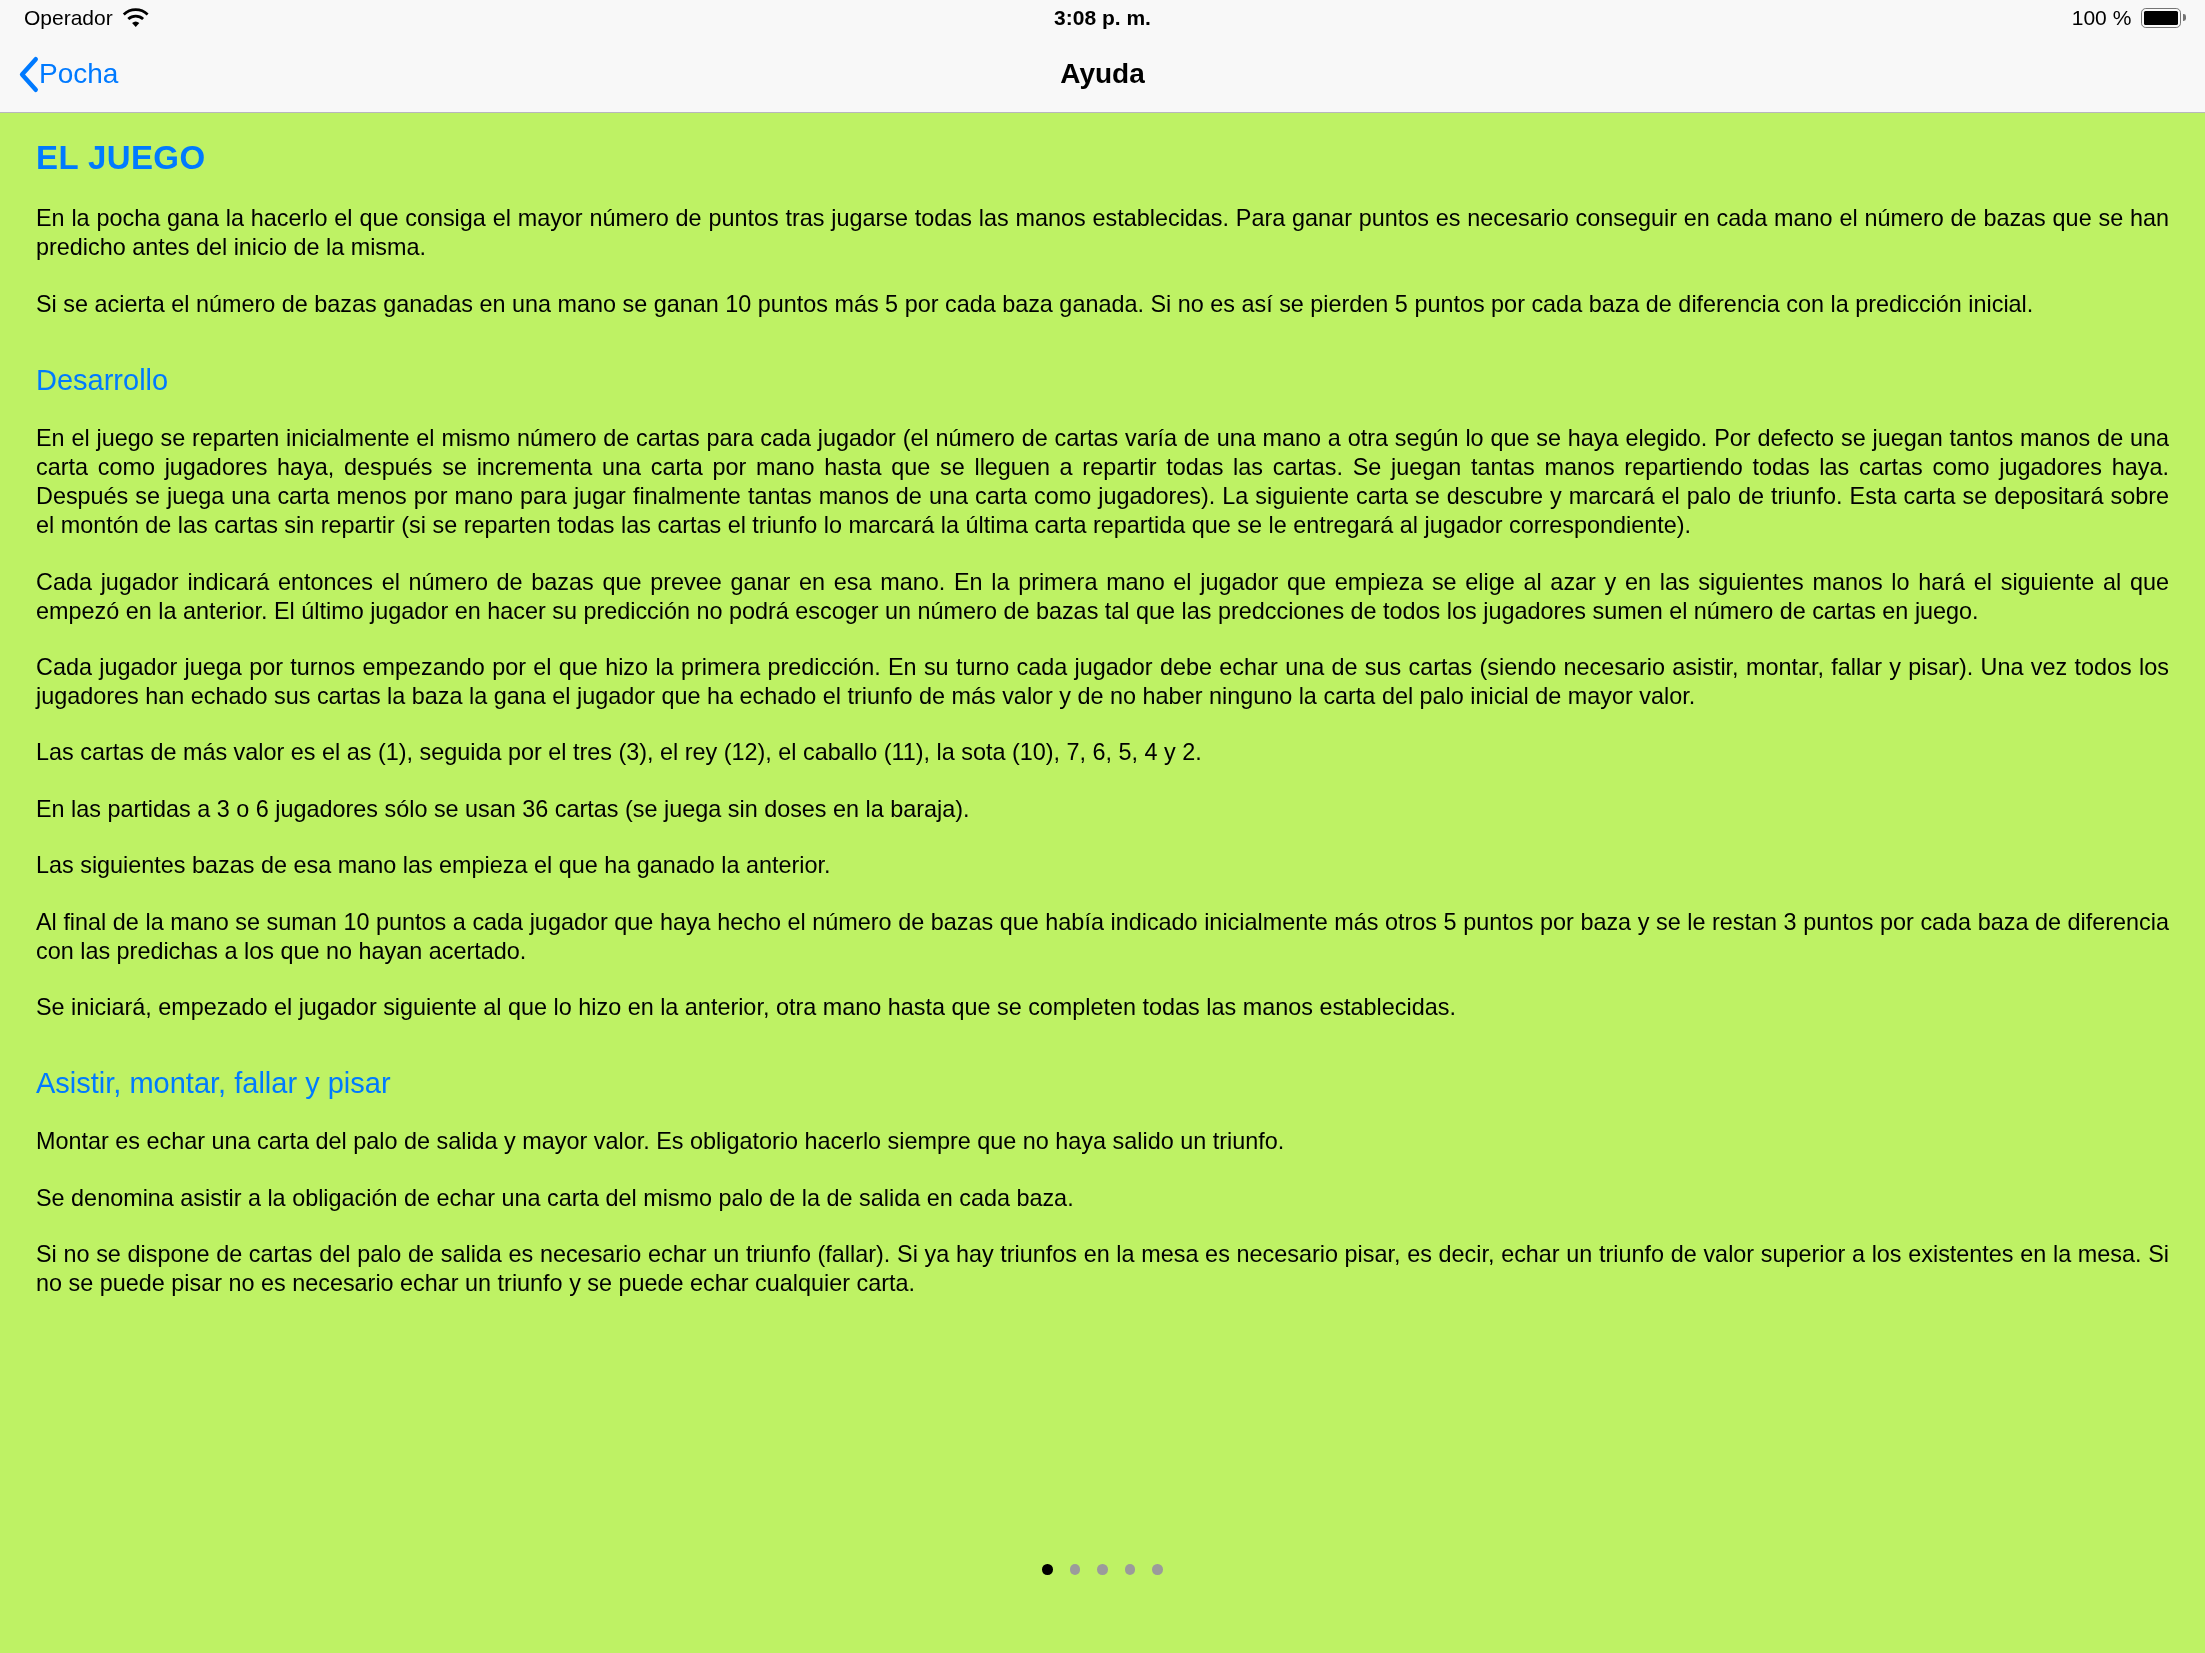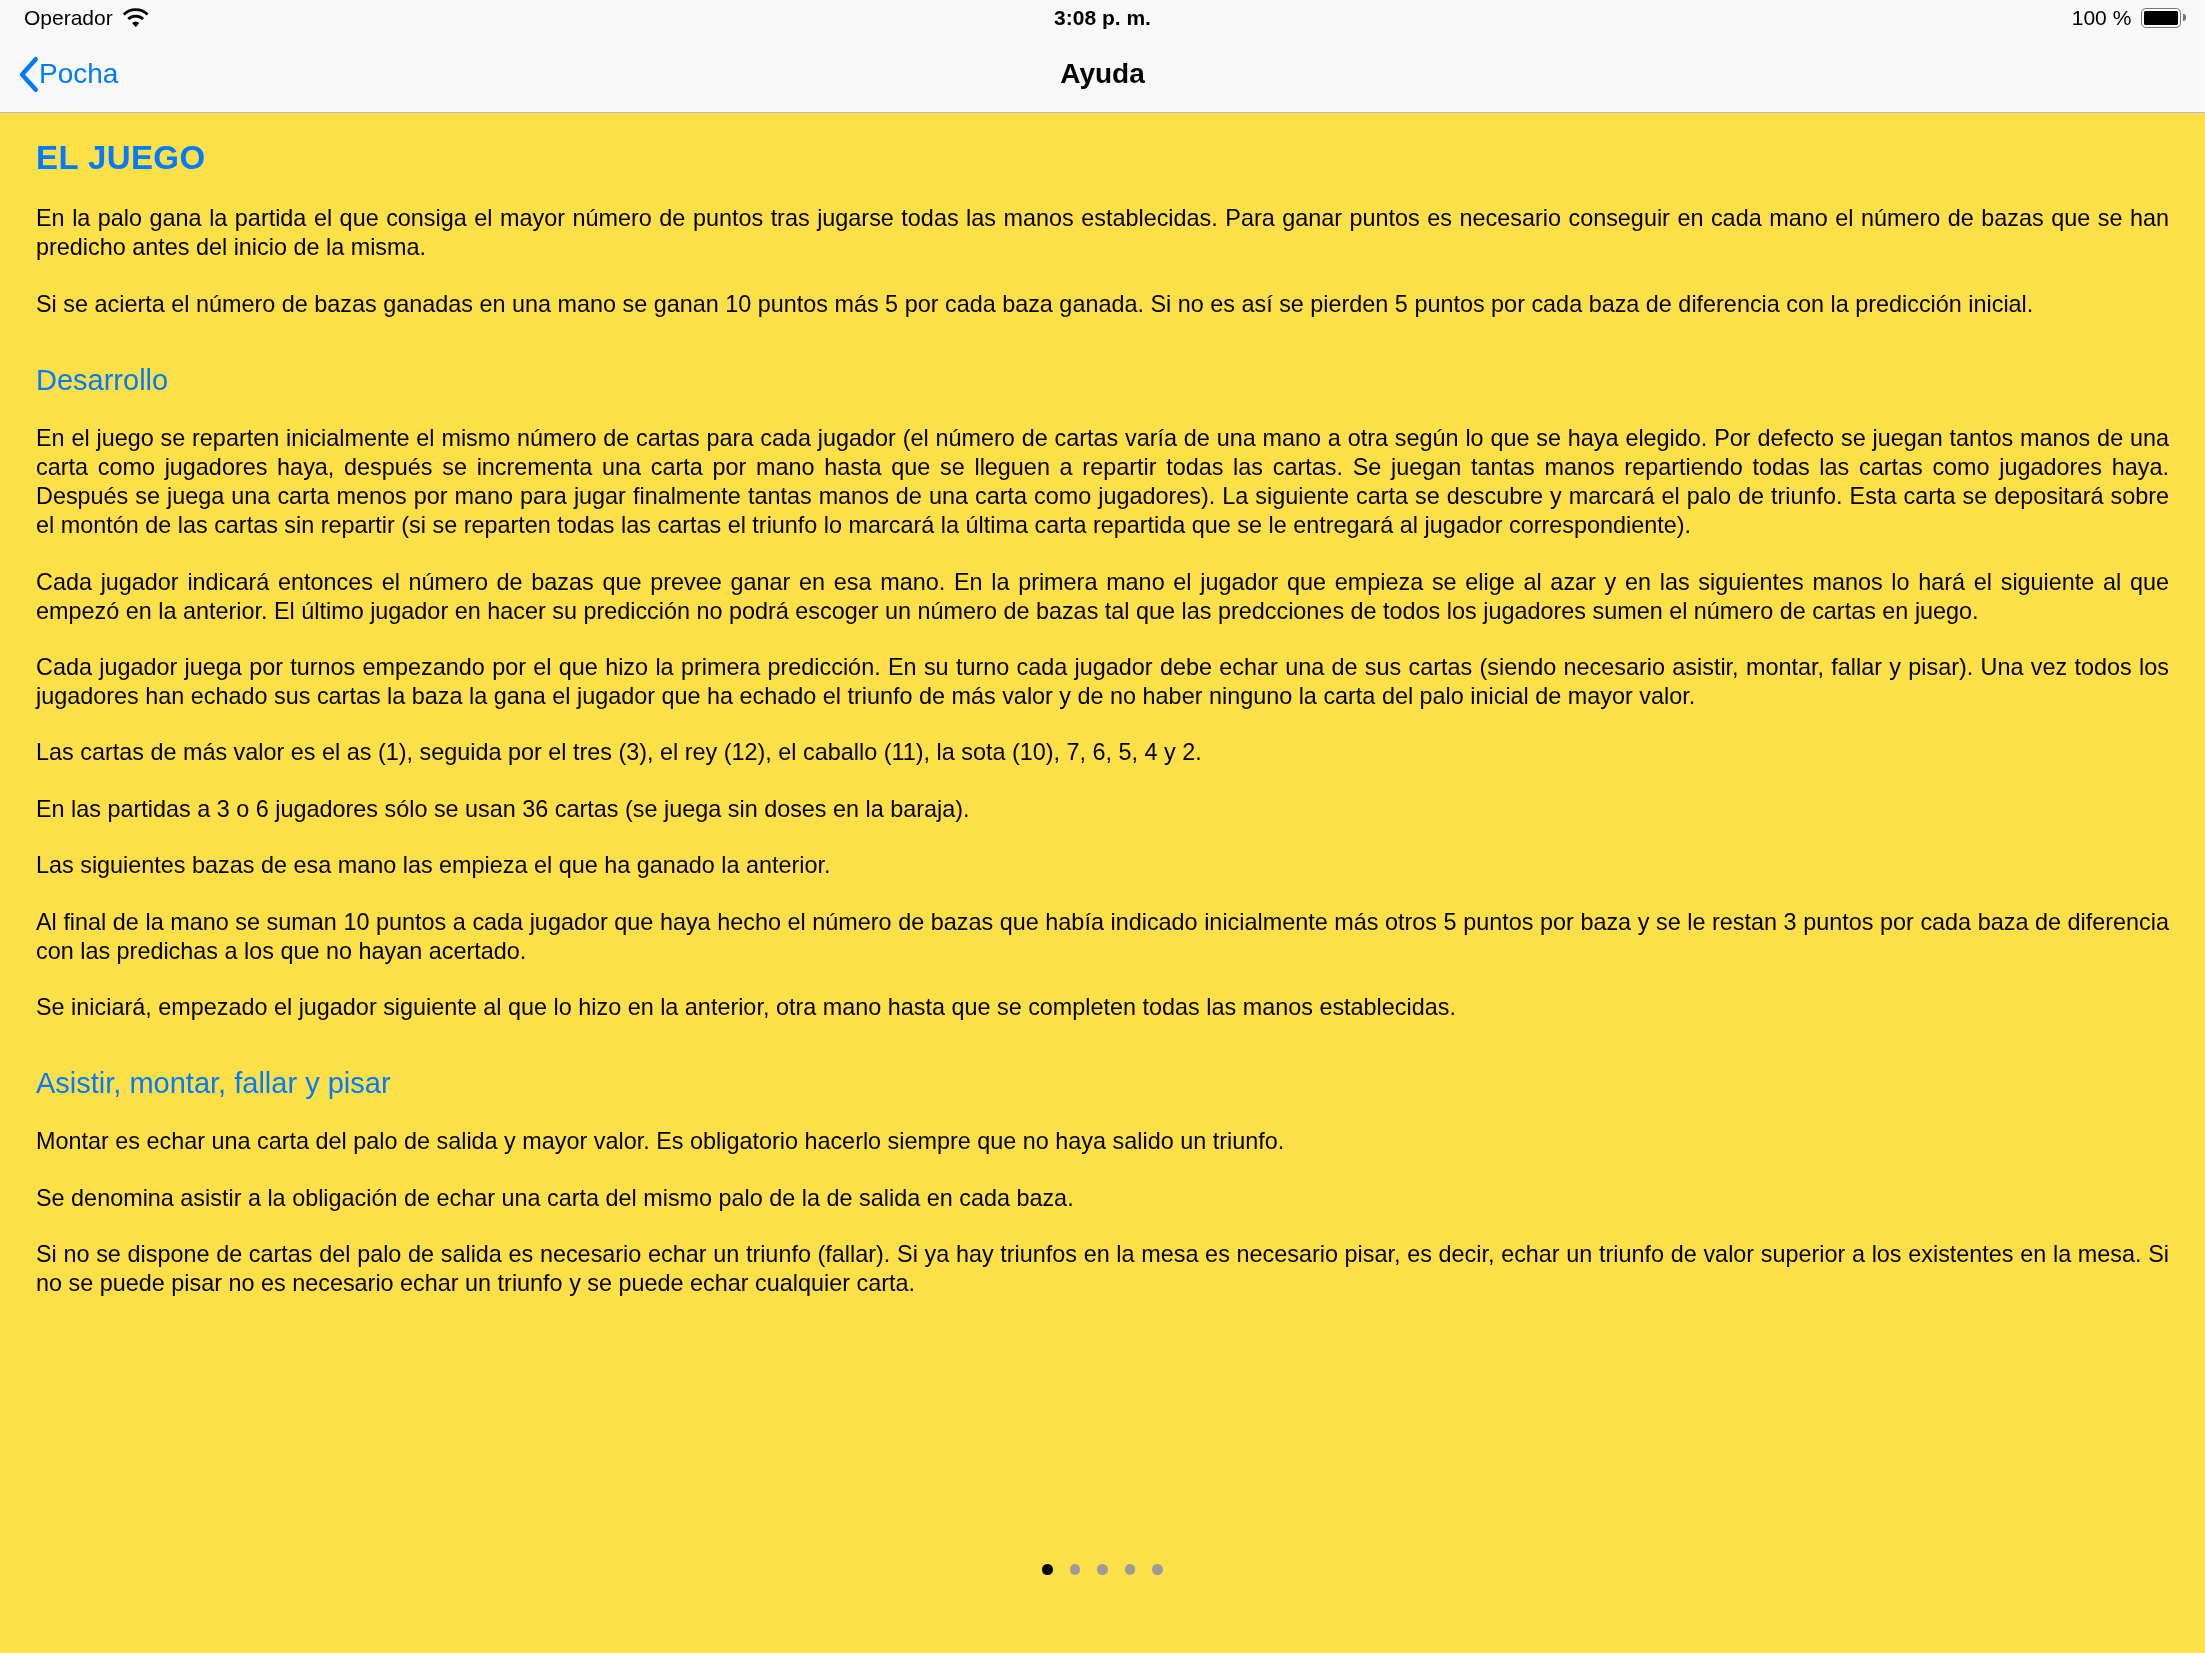--- a/index.html
+++ b/index.html
@@ -9,21 +9,21 @@
     height: 1653px;
     background: #ffffff;
     font-family: "Liberation Sans", "DejaVu Sans", sans-serif;
     overflow: hidden;
     -webkit-font-smoothing: antialiased;
   }
   .screen {
     position: relative;
     width: 2205px;
     height: 1653px;
-    background: #fde047;
+    background: #bef264;
   }
   
   .status-bar {
     position: absolute;
     top: 0; left: 0; right: 0;
     height: 36px;
     background: #f8f8f8;
     display: flex;
     align-items: center;
     justify-content: space-between;
@@ -182,21 +182,21 @@
         </svg>
       </span>
       <span>Pocha</span>
     </div>
     <div class="nav-title">Ayuda</div>
   </div>
 
   <div class="content">
     <h1 class="doc-title">EL JUEGO</h1>
 
-    <p>En la palo gana la partida el que consiga el mayor número de puntos tras jugarse todas las manos establecidas. Para ganar puntos es necesario conseguir en cada mano el número de bazas que se han predicho antes del inicio de la misma.</p>
+    <p>En la pocha gana la hacerlo el que consiga el mayor número de puntos tras jugarse todas las manos establecidas. Para ganar puntos es necesario conseguir en cada mano el número de bazas que se han predicho antes del inicio de la misma.</p>
     <p>Si se acierta el número de bazas ganadas en una mano se ganan 10 puntos más 5 por cada baza ganada. Si no es así se pierden 5 puntos por cada baza de diferencia con la predicción inicial.</p>
 
     <h2 class="section-heading">Desarrollo</h2>
     <p>En el juego se reparten inicialmente el mismo número de cartas para cada jugador (el número de cartas varía de una mano a otra según lo que se haya elegido. Por defecto se juegan tantos manos de una carta como jugadores haya, después se incrementa una carta por mano hasta que se lleguen a repartir todas las cartas. Se juegan tantas manos repartiendo todas las cartas como jugadores haya. Después se juega una carta menos por mano para jugar finalmente tantas manos de una carta como jugadores). La siguiente carta se descubre y marcará el palo de triunfo. Esta carta se depositará sobre el montón de las cartas sin repartir (si se reparten todas las cartas el triunfo lo marcará la última carta repartida que se le entregará al jugador correspondiente).</p>
     <p>Cada jugador indicará entonces el número de bazas que prevee ganar en esa mano. En la primera mano el jugador que empieza se elige al azar y en las siguientes manos lo hará el siguiente al que empezó en la anterior. El último jugador en hacer su predicción no podrá escoger un número de bazas tal que las predcciones de todos los jugadores sumen el número de cartas en juego.</p>
     <p>Cada jugador juega por turnos empezando por el que hizo la primera predicción. En su turno cada jugador debe echar una de sus cartas (siendo necesario asistir, montar, fallar y pisar). Una vez todos los jugadores han echado sus cartas la baza la gana el jugador que ha echado el triunfo de más valor y de no haber ninguno la carta del palo inicial de mayor valor.</p>
     <p>Las cartas de más valor es el as (1), seguida por el tres (3), el rey (12), el caballo (11), la sota (10), 7, 6, 5, 4 y 2.</p>
     <p>En las partidas a 3 o 6 jugadores sólo se usan 36 cartas (se juega sin doses en la baraja).</p>
     <p>Las siguientes bazas de esa mano las empieza el que ha ganado la anterior.</p>
     <p>Al final de la mano se suman 10 puntos a cada jugador que haya hecho el número de bazas que había indicado inicialmente más otros 5 puntos por baza y se le restan 3 puntos por cada baza de diferencia con las predichas a los que no hayan acertado.</p>

